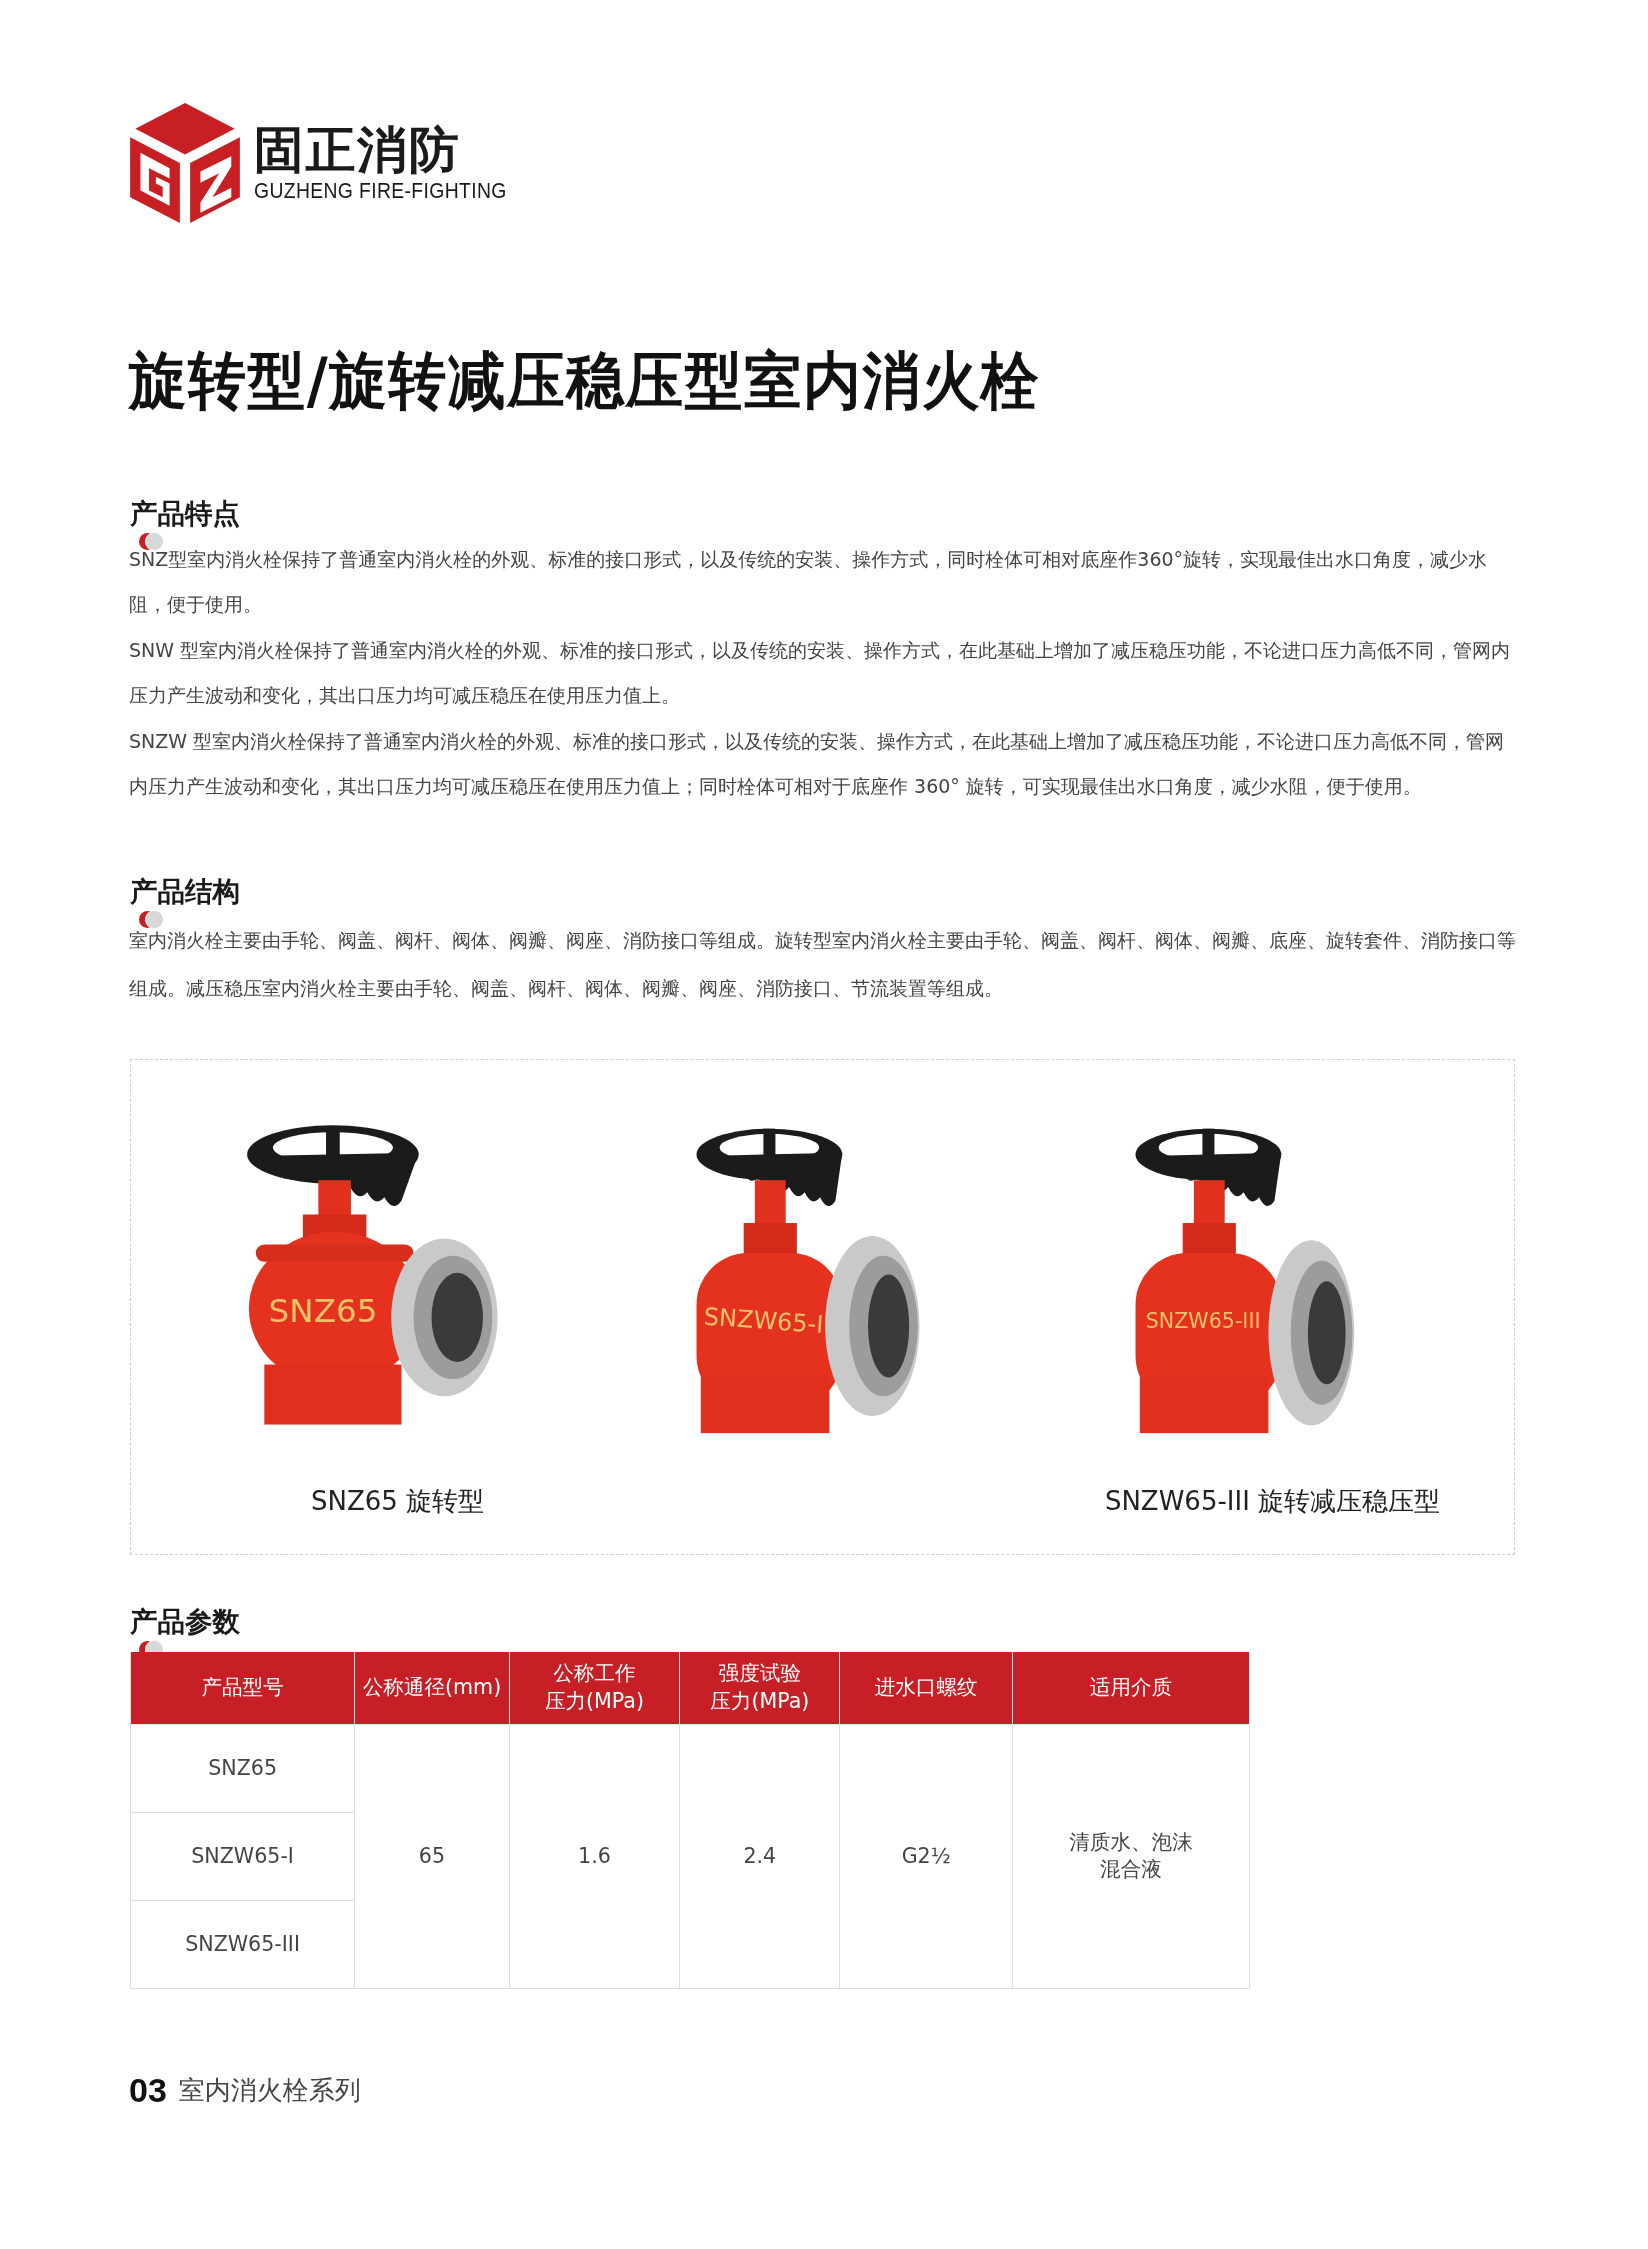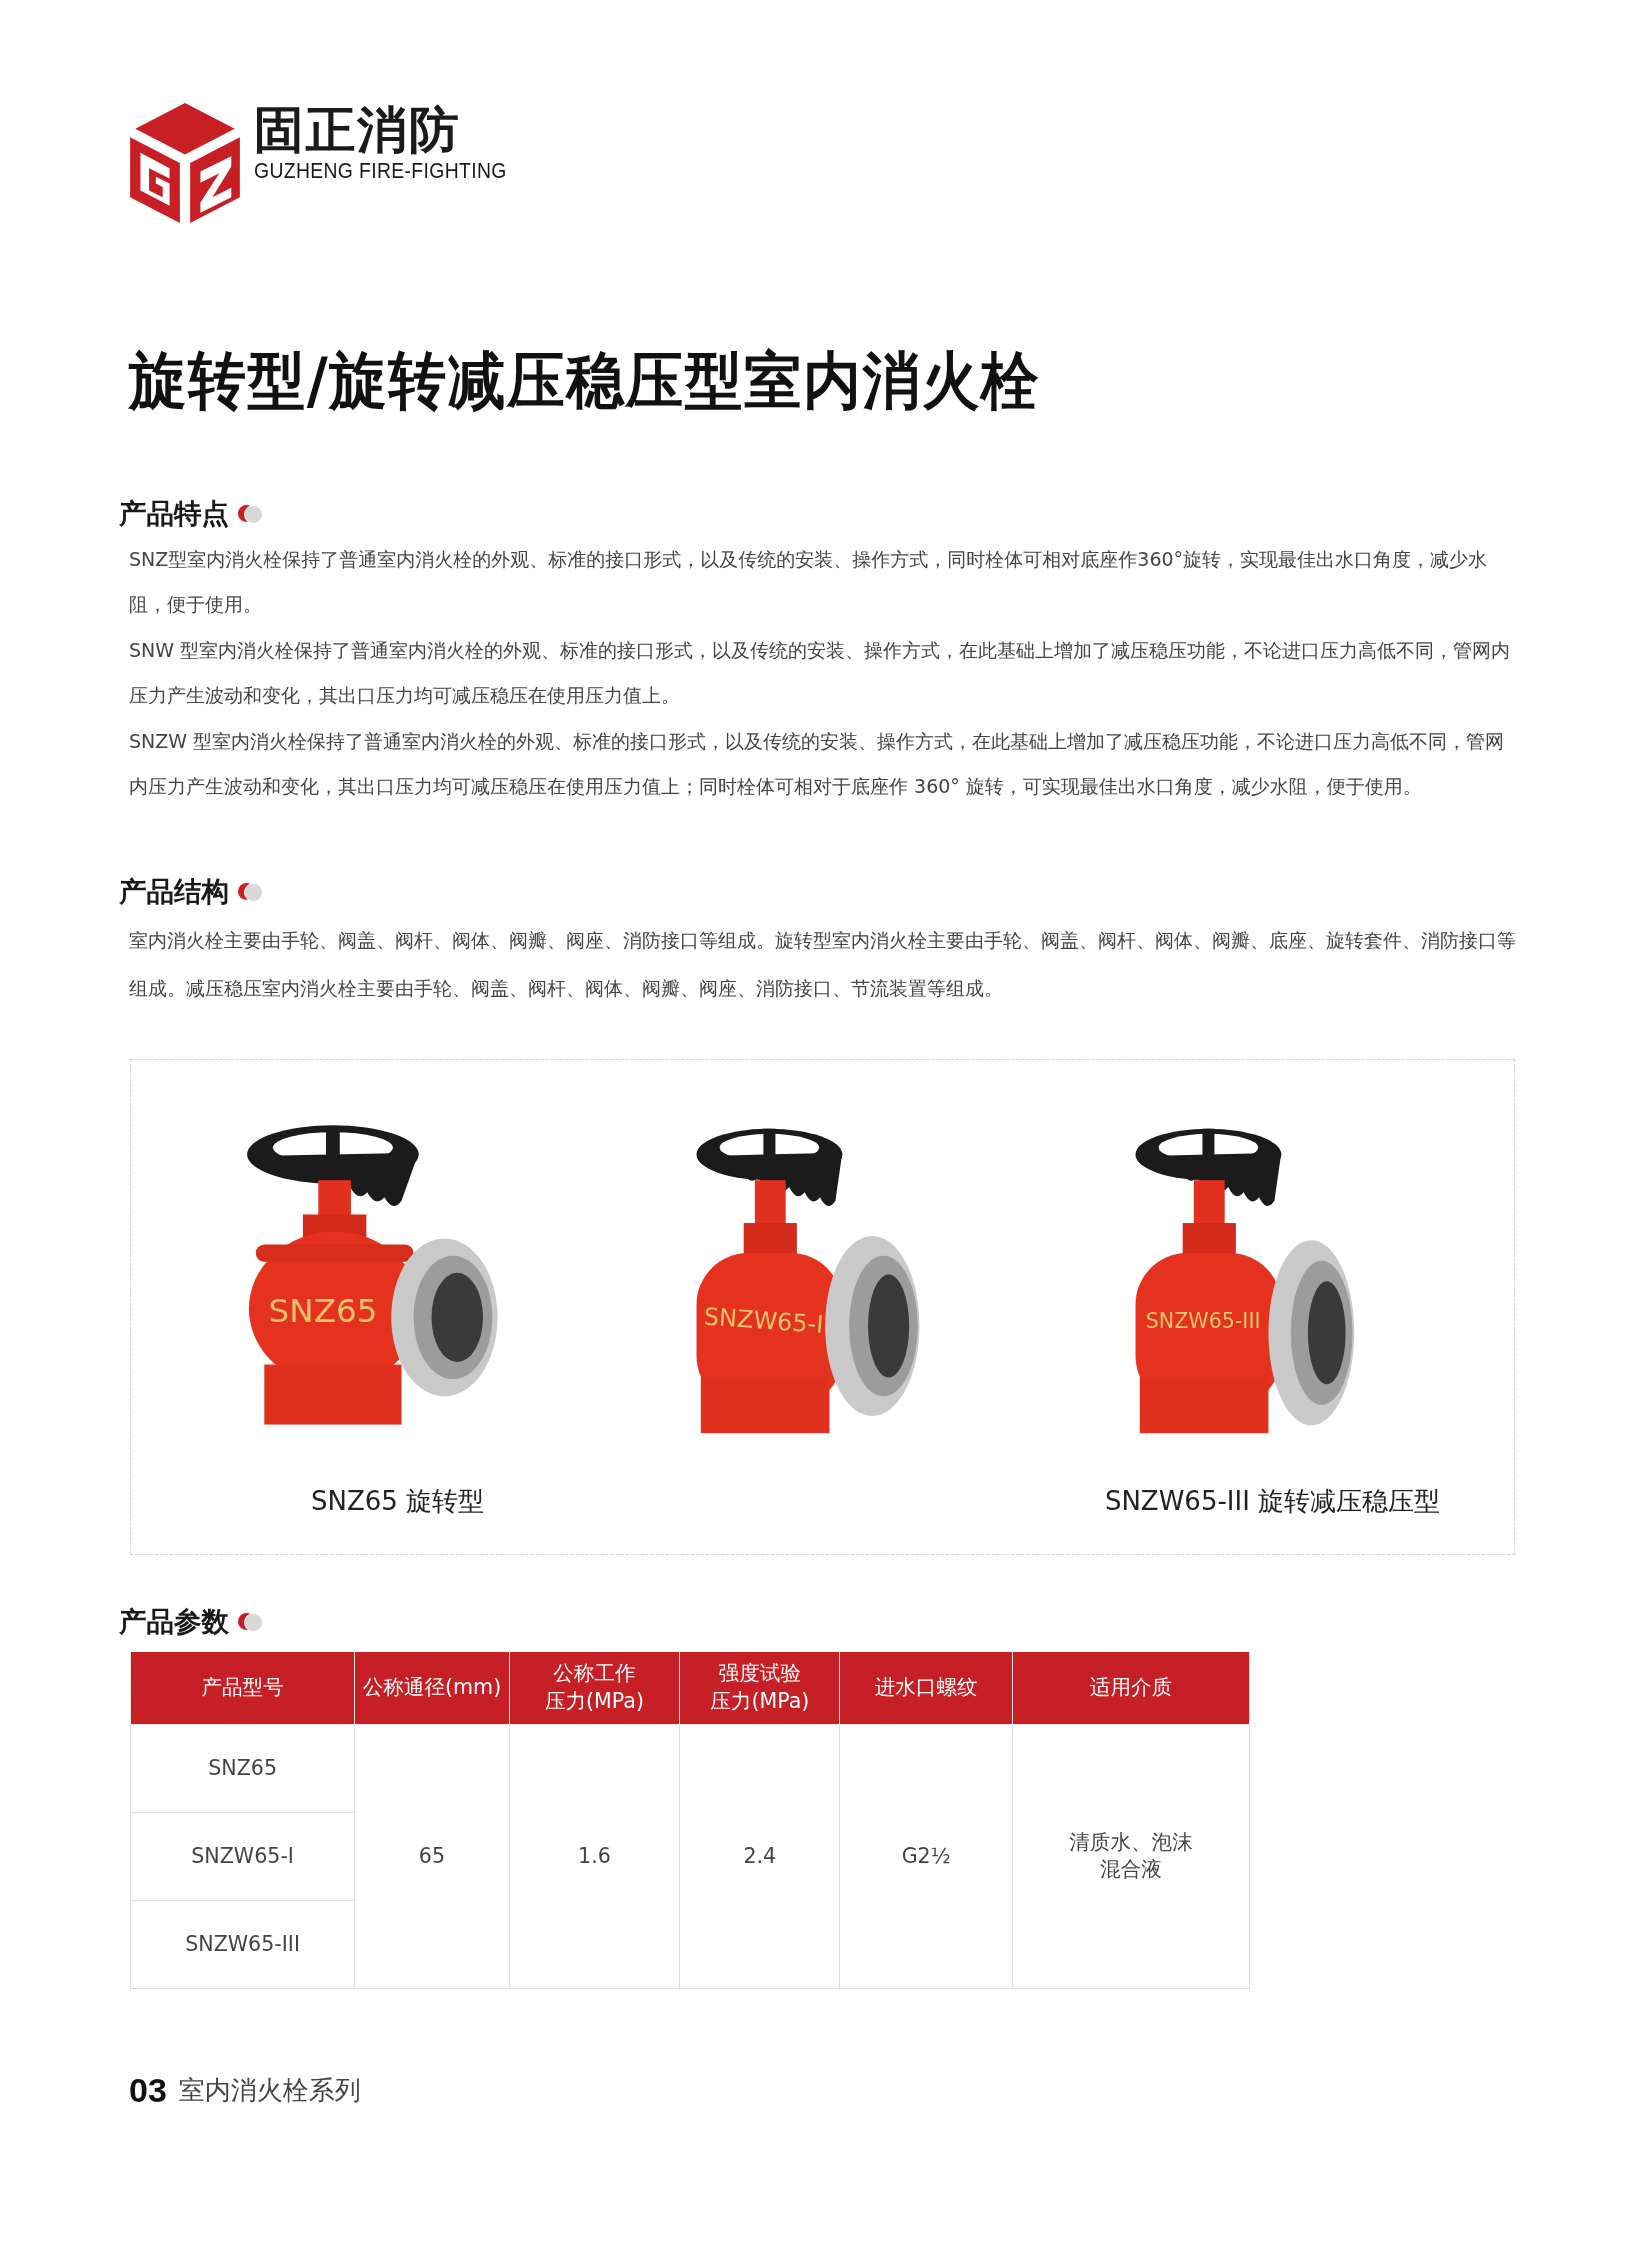--- a/index.html
+++ b/index.html
@@ -1,30 +1,30 @@
 <!DOCTYPE html>
 <html style="font-size:13.7px"><head>
   <meta charset="utf-8">
   <style>
     * { box-sizing: border-box; margin: 0; padding: 0; }
     html, body { width: 1648px; height: 2250px; background: #ffffff; }
     body { position: relative; font-family: "DejaVu Sans", "Liberation Sans", sans-serif; color: #333; overflow: hidden; }
 
     
-    .logo { position: absolute; left: 130px; top: 103px; display: flex; }
+    .logo { position: absolute; left: 130px; top: 103px; display: flex; align-items: center; }
     .logo-mark { width: 110px; height: 120px; }
     .logo-text { margin-left: 13.7px; display: flex; flex-direction: column; }
     .logo-cn { font-family: "DejaVu Sans", sans-serif; font-weight: bold; font-size: 50px; letter-spacing: 1.7px; color: #1a1a1a; line-height: 55px; }
     .logo-en { font-family: "Liberation Sans", sans-serif; font-size: 21.5px; color: #1a1a1a; letter-spacing: 0.4px; line-height: 26px; transform: scaleX(0.9); transform-origin: left; }
 
     
     .page-title { position: absolute; left: 129px; top: 339px; font-family: "DejaVu Sans", sans-serif; font-weight: bold; font-size: 62px; color: #111; letter-spacing: 1.7px; transform: scaleX(0.93); transform-origin: left; }
 
     
-    .section-heading { position: absolute; left: 119px; display: flex; align-items: center; }
+    .section-heading { position: absolute; left: 130px; display: flex; align-items: flex-start; flex-direction: column; }
     .section-heading .label { font-family: "DejaVu Sans", sans-serif; font-weight: bold; font-size: 27.5px; color: #1a1a1a; }
     .moon-icon { position: relative; width: 26px; height: 19px; margin-left: 8.6px; }
     .moon-icon .red { position: absolute; left: 0; top: 0.9px; width: 17px; height: 17px; border-radius: 50%; background: #c81f24; }
     .moon-icon .grey { position: absolute; left: 6.9px; top: 0; width: 19px; height: 19px; border-radius: 50%; background: #d8d8d8; border: 1.7px solid #fff; }
 
     .para { position: absolute; left: 129px; width: 1391px; font-size: 19px; color: #444; line-height: 45px; }
 
     
     .product-box { position: absolute; left: 130px; top: 1059px; width: 1385px; height: 496px; border: 1.7px dashed #cfcfcf; }
     .product { position: absolute; top: 0; width: 429px; height: 100%; }

